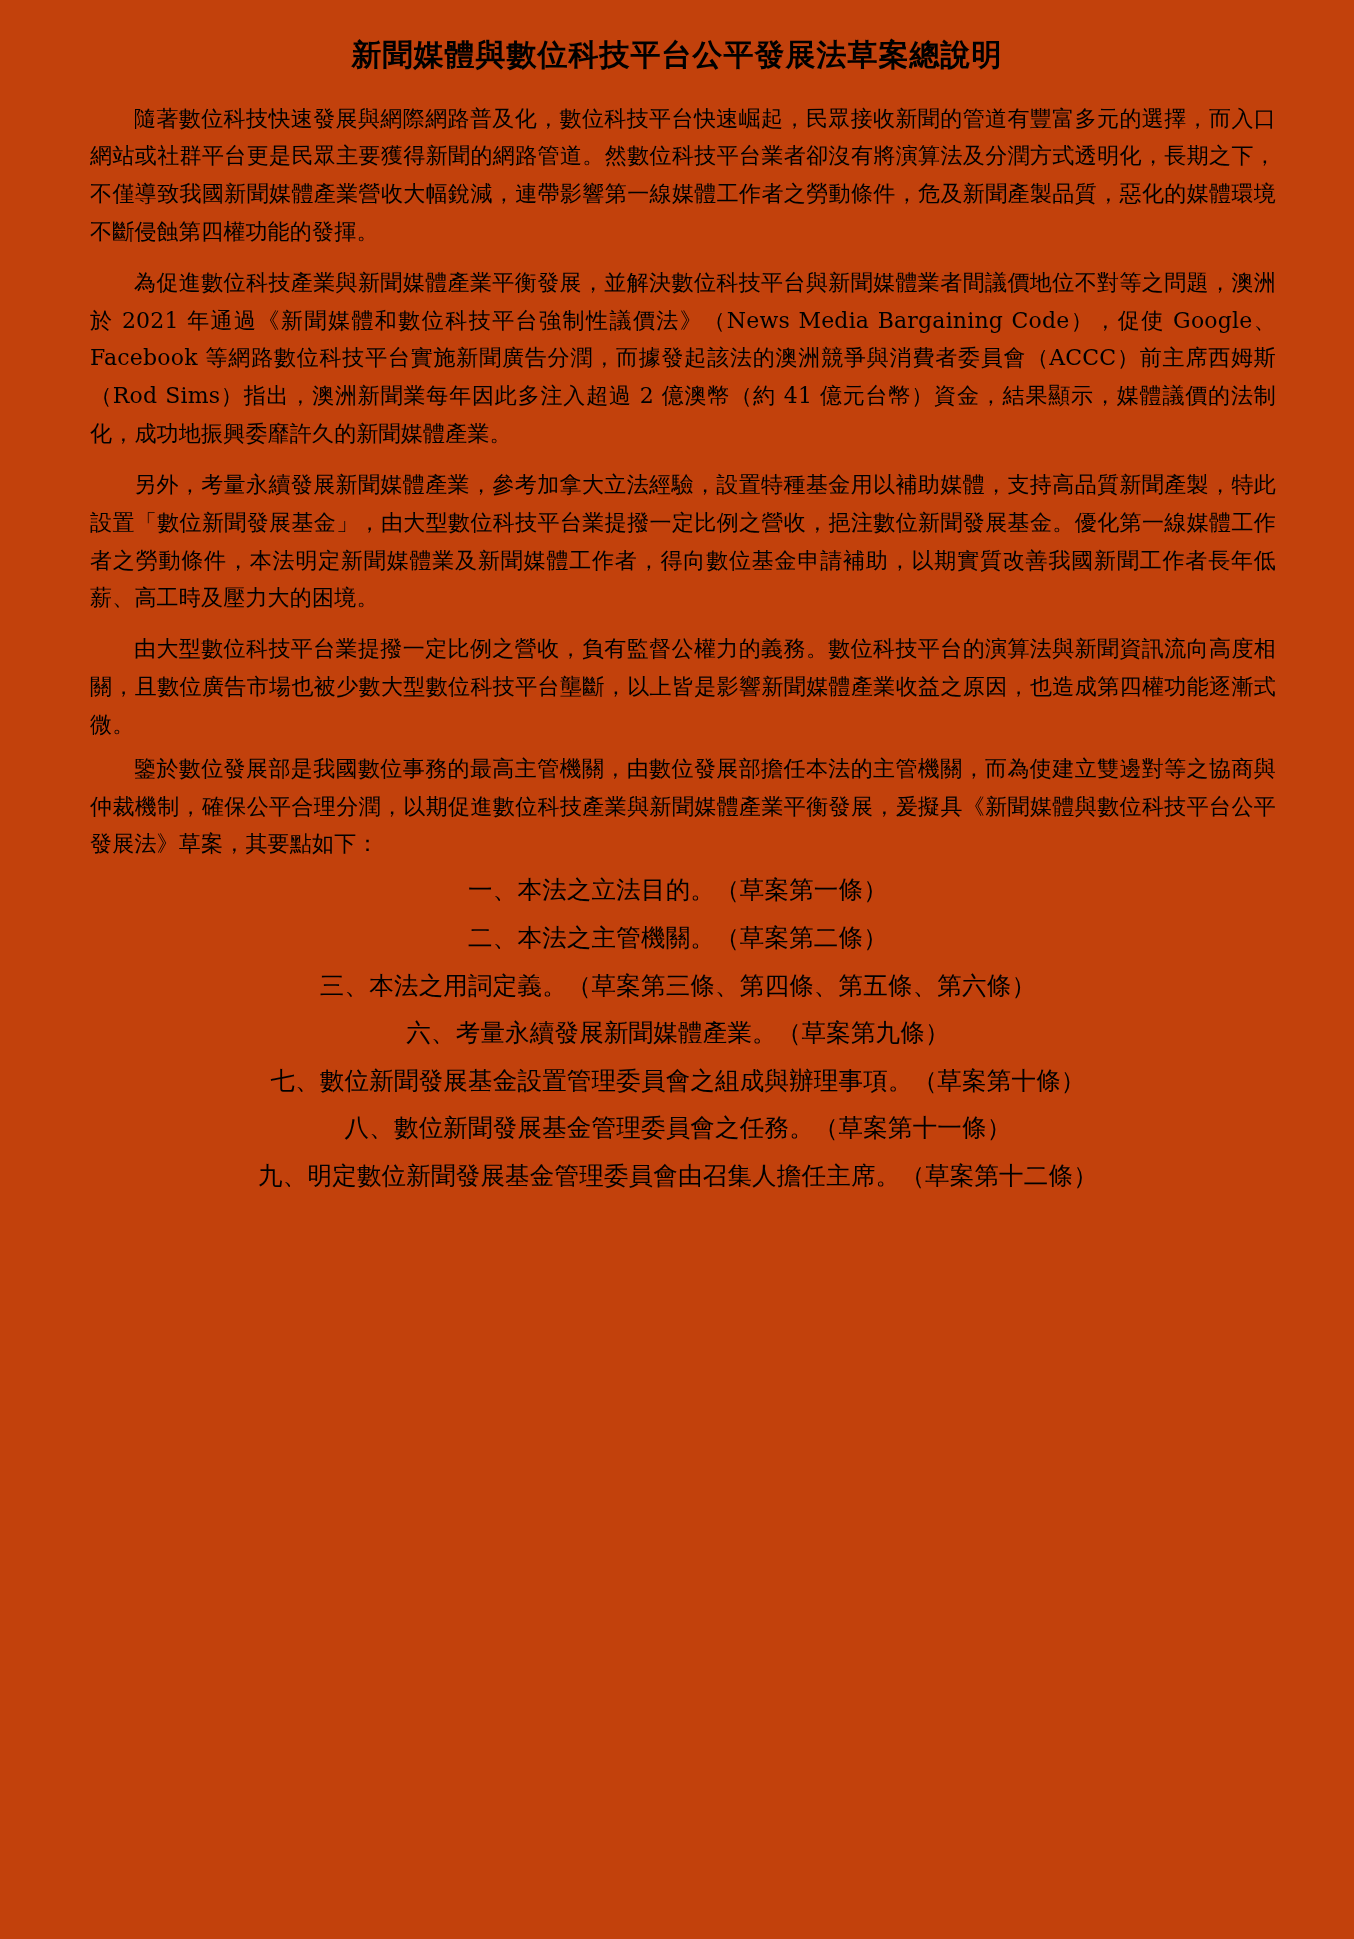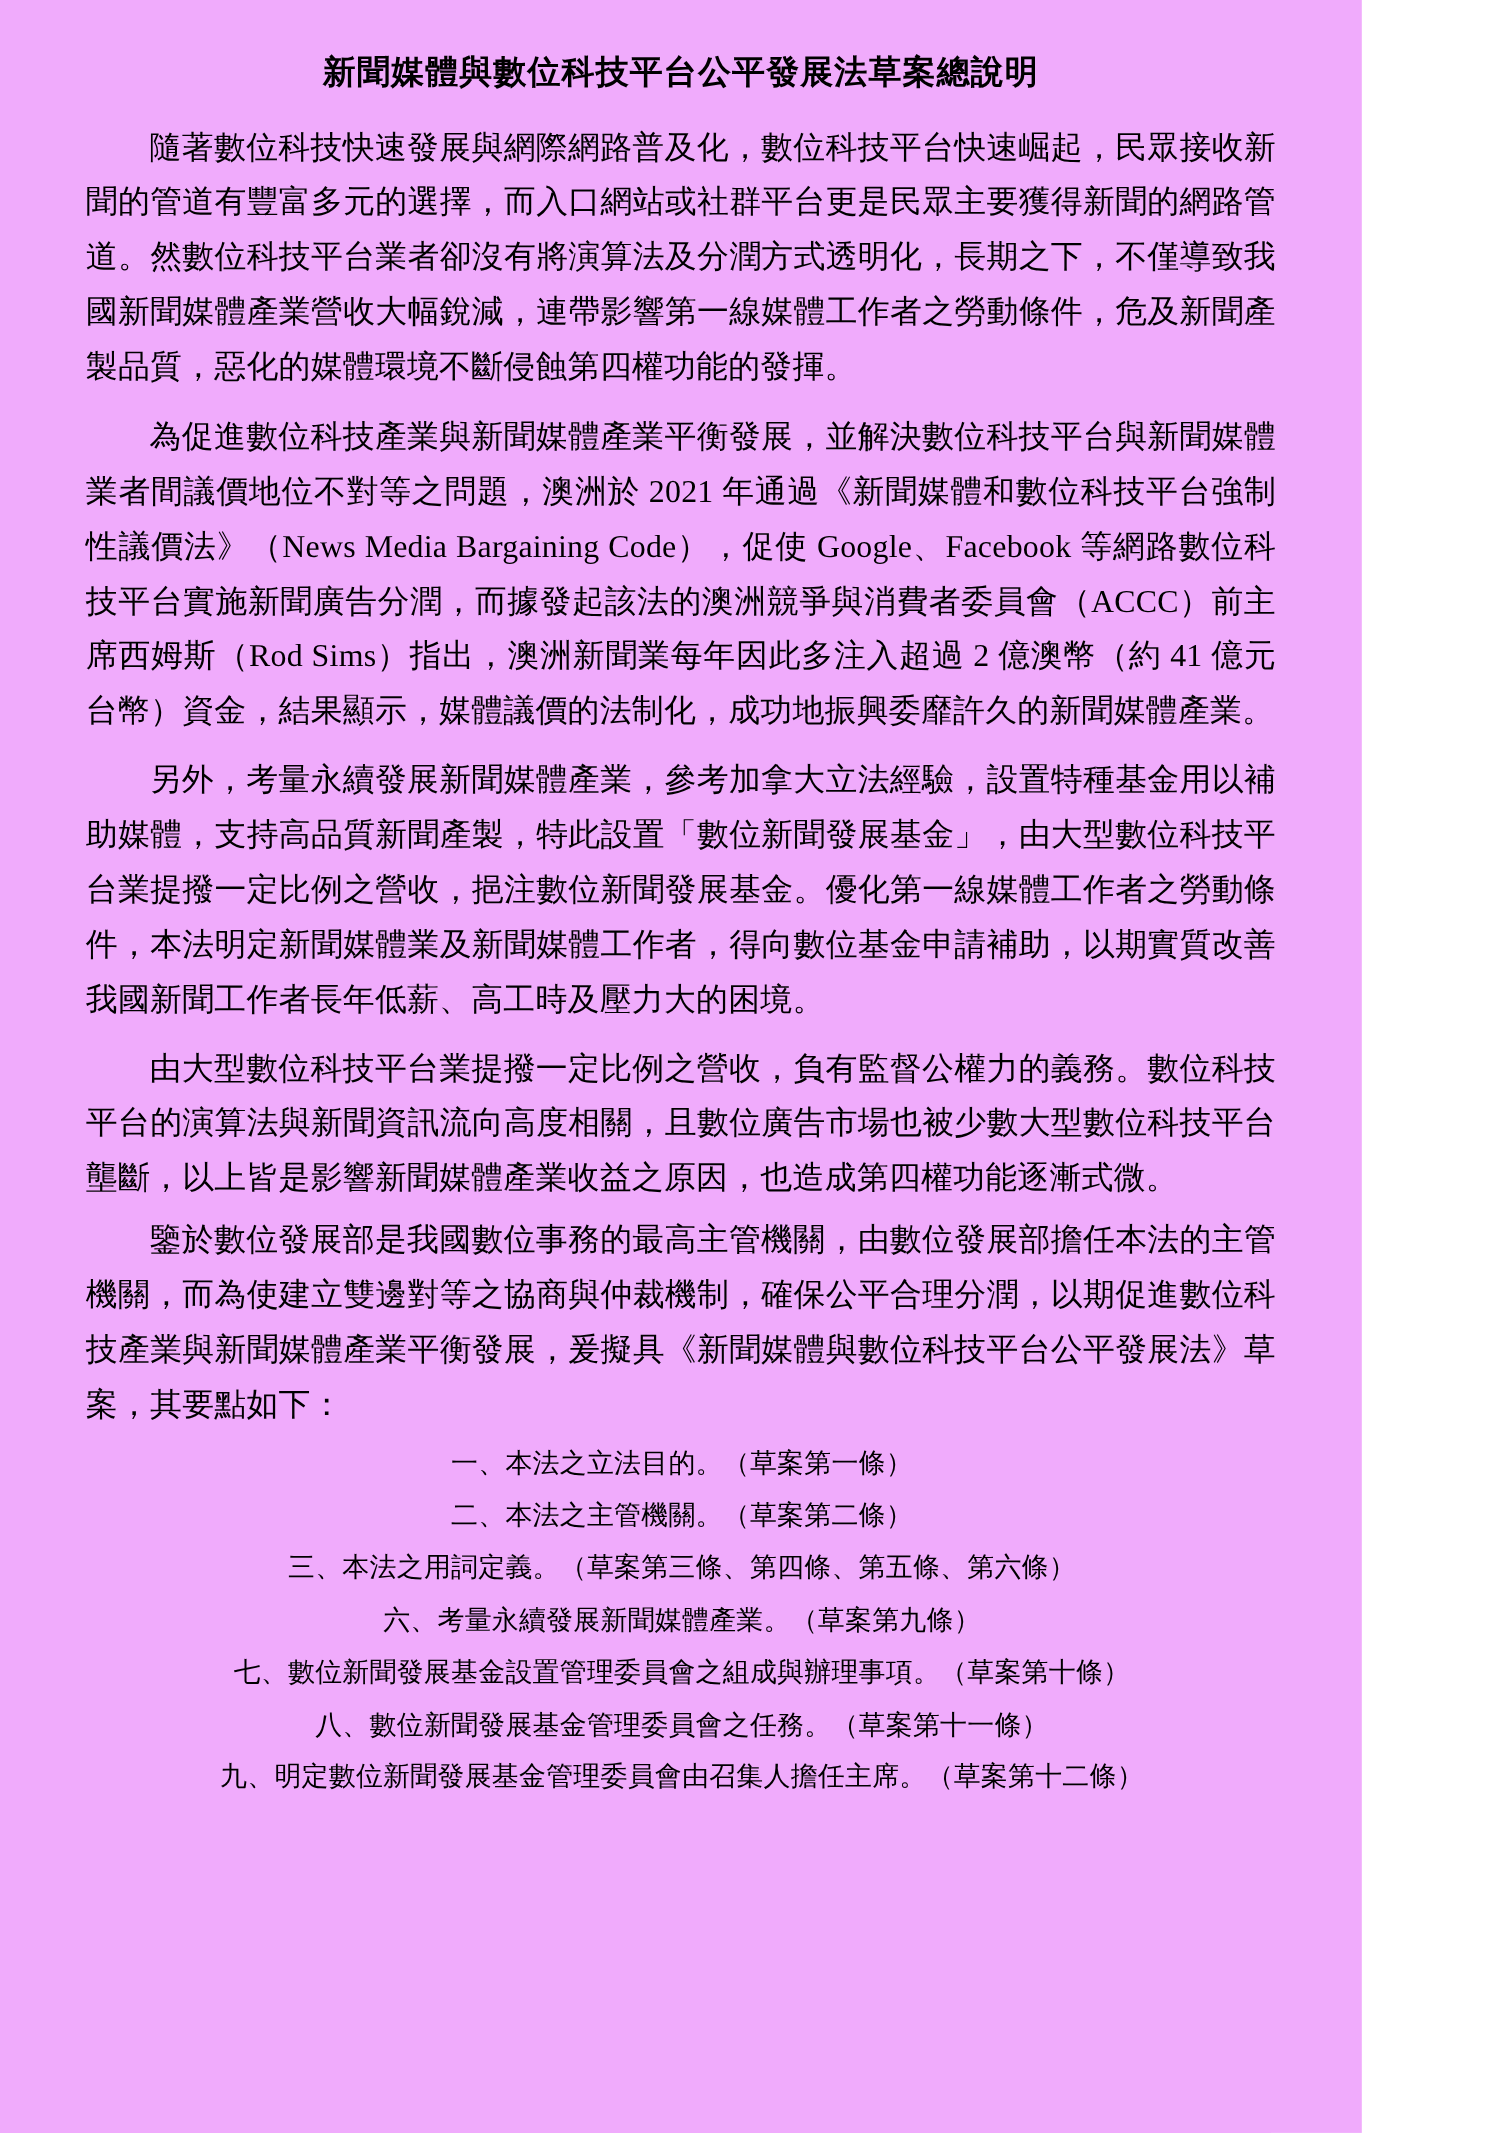--- a/index.html
+++ b/index.html
@@ -7,44 +7,43 @@
     padding: 0;
     background: #ffffff;
   }
   body {
     width: 1354px;
     min-height: 1939px;
     font-family: "DejaVu Serif", "Liberation Serif", serif;
     color: #000000;
   }
   .page {
-    width: 1238px;
+    width: 1354px;
     min-height: 1939px;
     box-sizing: border-box;
-    padding: 36px 78px 30px 78px;
-    background: #f0abfc;
+    padding: 25px 78px 30px 78px;
+    background: #c2410c;
   }
   .doc-title {
     text-align: center;
     font-size: 30px;
     font-weight: bold;
     letter-spacing: 1px;
     margin: 10px 0 24px 0;
     line-height: 1.35;
     font-family: "DejaVu Serif", "Liberation Serif", serif;
   }
   .para {
-    font-size: 29px;
+    font-size: 22px;
     line-height: 1.72;
     text-align: justify;
     text-justify: inter-ideograph;
     text-indent: 2em;
-    margin: 0 0 13px 0;
+    margin: 0 0 13px 12px;
     letter-spacing: 0.2px;
-    font-family: Liberation Serif, serif;
   }
   .para.tight {
     margin-bottom: 6px;
   }
   .list-item {
     font-size: 24.5px;
     line-height: 1.70;
     text-align: center;
     text-indent: 0;
     margin: 0 0 6px 2px;

